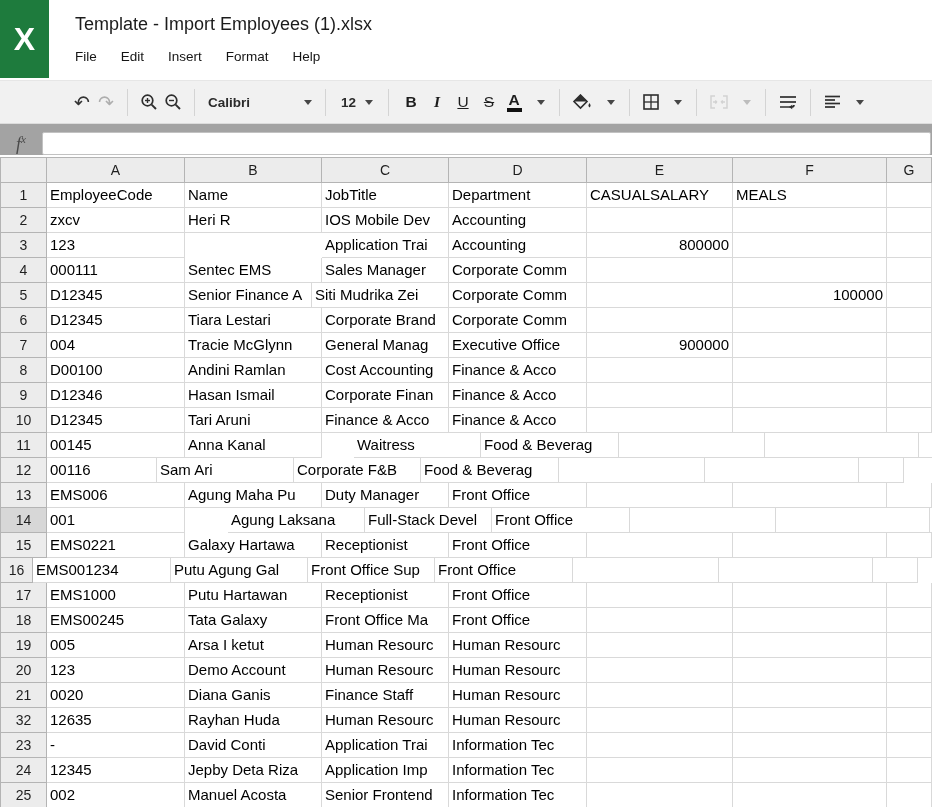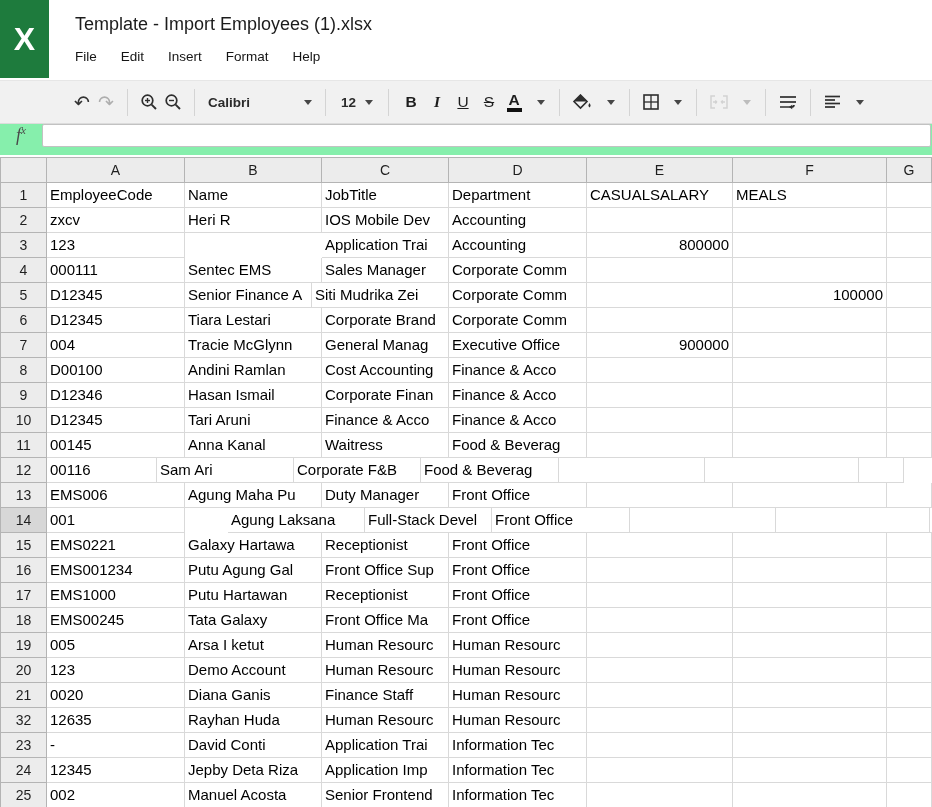--- a/index.html
+++ b/index.html
@@ -37,21 +37,21 @@
             font-size:13.5px;font-weight:bold;color:#2b2b2b;padding:0 6px}
   .fmt{font-size:15.5px;color:#1d1d1d;width:26px}
   .b{font-weight:bold}
   .i{font-style:italic;font-family:"Liberation Serif",serif;font-weight:bold}
   .u{text-decoration:underline}
   .s{text-decoration:line-through}
   .acolor{display:flex;flex-direction:column;align-items:center;line-height:1}
   .acolor .bar{width:15px;height:4px;background:#111;margin-top:1px}
 
   
-  .formulabar{height:32px;background:#86efac;display:flex;align-items:flex-start;border-top:1px solid #dcdcdc}
+  .formulabar{height:32px;background:#a3a3a3;display:flex;align-items:flex-end;border-top:1px solid #dcdcdc}
   .fx{width:42px;text-align:center;font-family:"Liberation Serif",serif;font-style:italic;
       font-size:18px;color:#4a4a4a;flex:none}
   .fx sup{font-size:11px}
   .fxinput{flex:1;height:23px;background:#fff;border:1px solid #c2c2c2;border-radius:2px;
            margin-right:1px;font-size:14px;padding:0 4px;outline:none}
 
   
   .grid{margin-top:2px;border-top:1px solid var(--header-border)}
   .grid-row{display:flex;height:25px}
   .hcell{background:var(--header-bg);border-right:1px solid var(--header-border);
@@ -307,21 +307,21 @@
       <div class="cell" style="width: 127px;">Finance &amp; Acco</div>
       <div class="cell" style="width: 138px;">Finance &amp; Acco</div>
       <div class="cell" style="width: 146px;"></div>
       <div class="cell" style="width: 154px;"></div>
       <div class="cell" style="width: 45px;"></div>
     </div>
     <div class="grid-row">
       <div class="hcell first" style="width: 47px;">11</div>
       <div class="cell" style="width: 138px;">00145</div>
       <div class="cell" style="width: 137px;">Anna  Kanal</div>
-      <div class="cell" style="width: 127px;">Waitress</div>
+      <div class="cell" style="width: 127px; margin-left: 32px;">Waitress</div>
       <div class="cell" style="width: 138px;">Food &amp; Beverag</div>
       <div class="cell" style="width: 146px;"></div>
       <div class="cell" style="width: 154px;"></div>
       <div class="cell" style="width: 45px;"></div>
     </div>
     <div class="grid-row">
       <div class="hcell first" style="width: 47px;">12</div>
       <div class="cell" style="width: 110px;">00116</div>
       <div class="cell" style="width: 137px;">Sam Ari</div>
       <div class="cell" style="width: 127px;">Corporate F&amp;B</div>
@@ -354,21 +354,21 @@
       <div class="hcell first" style="width: 47px;">15</div>
       <div class="cell" style="width: 138px;">EMS0221</div>
       <div class="cell" style="width: 137px;">Galaxy Hartawa</div>
       <div class="cell" style="width: 127px;">Receptionist</div>
       <div class="cell" style="width: 138px;">Front Office</div>
       <div class="cell" style="width: 146px;"></div>
       <div class="cell" style="width: 154px;"></div>
       <div class="cell" style="width: 45px;"></div>
     </div>
     <div class="grid-row">
-      <div class="hcell first" style="width: 47px;">16</div>
+      <div class="hcell first" style="width: 33px;">16</div>
       <div class="cell" style="width: 138px;">EMS001234</div>
       <div class="cell" style="width: 137px;">Putu Agung Gal</div>
       <div class="cell" style="width: 127px;">Front Office Sup</div>
       <div class="cell" style="width: 138px;">Front Office</div>
       <div class="cell" style="width: 146px;"></div>
       <div class="cell" style="width: 154px;"></div>
       <div class="cell" style="width: 45px;"></div>
     </div>
     <div class="grid-row">
       <div class="hcell first" style="width: 47px;">17</div>

